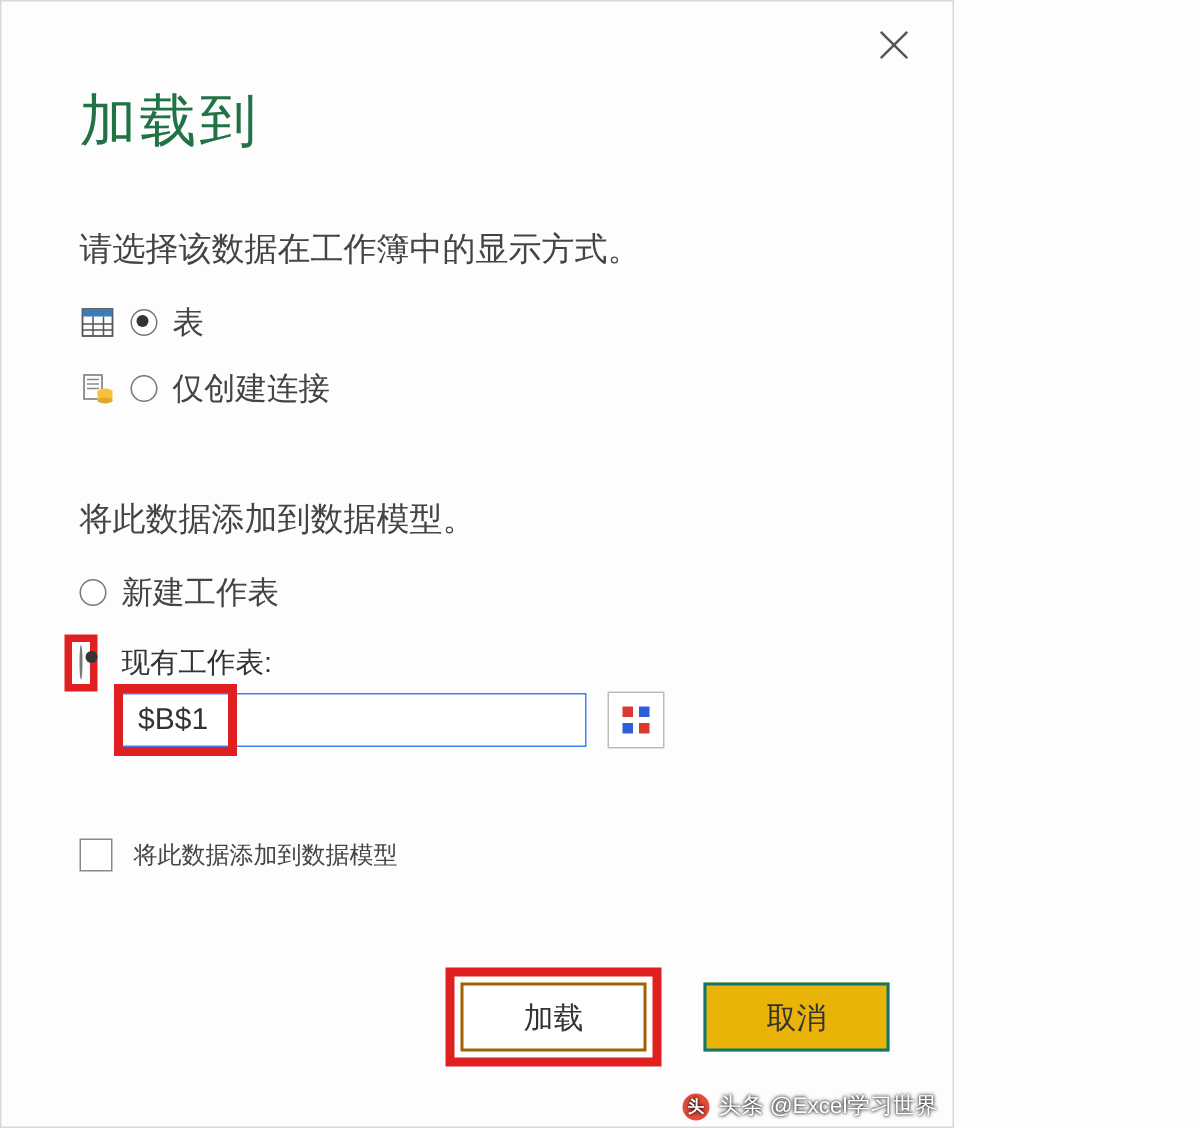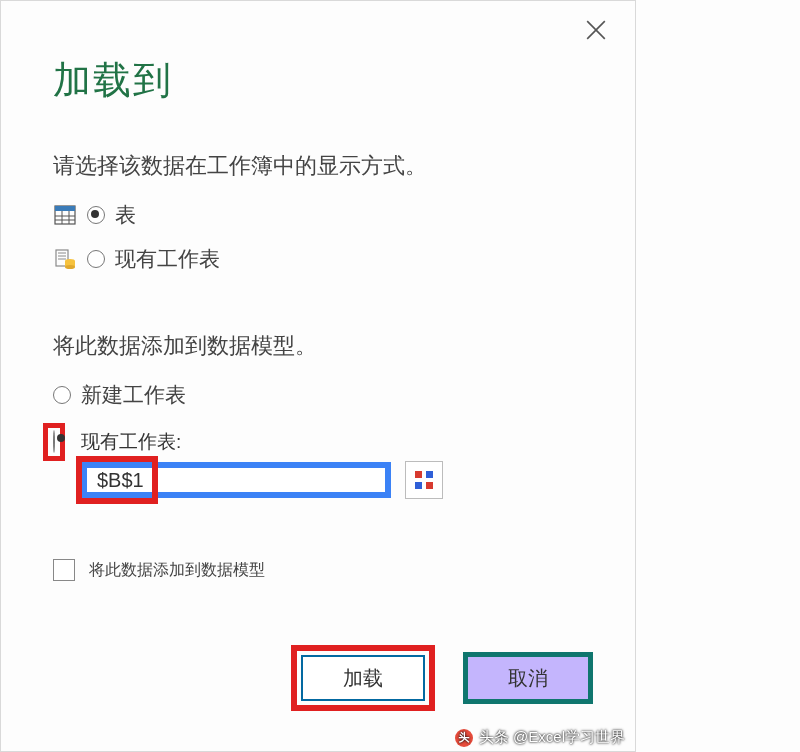--- a/index.html
+++ b/index.html
@@ -100,21 +100,21 @@
     position: absolute;
     left: 80px;
     top: 460px;
     display: flex;
     align-items: center;
     gap: 14px;
   }
   .cell-input {
     width: 310px;
     height: 36px;
-    border: 6px solid #3b82f6;
+    border: 1px solid #3b82f6;
     font-size: 20px;
     padding: 2px 10px;
     box-sizing: border-box;
     font-family: inherit;
     color: #333;
   }
   .cell-highlight {
     position: absolute;
     left: 75px;
     top: 455px;
@@ -151,31 +151,31 @@
     position: absolute;
     right: 42px;
     bottom: 40px;
     display: flex;
     gap: 28px;
     align-items: center;
   }
   .btn {
     min-width: 120px;
     height: 42px;
-    border: 5px solid #0f766e;
-    background: #c4b5fd;
+    border: 2px solid #0f766e;
+    background: #eab308;
     font-size: 20px;
     display: flex;
     align-items: center;
     justify-content: center;
     cursor: pointer;
     color: #333;
   }
   .btn.primary {
-    border: 2px solid #0369a1;
+    border: 2px solid #a16207;
     background: #fff;
   }
   .btn-highlight {
     border: 6px solid #e02020;
     padding: 4px;
     display: inline-flex;
   }
 
   .watermark {
     position: absolute;
@@ -232,21 +232,21 @@
         <rect x="2" y="2" width="12" height="16" fill="none" stroke="#8a8a8a" stroke-width="1.2"></rect>
         <line x1="4" y1="5" x2="12" y2="5" stroke="#8a8a8a"></line>
         <line x1="4" y1="8" x2="12" y2="8" stroke="#8a8a8a"></line>
         <line x1="4" y1="11" x2="12" y2="11" stroke="#8a8a8a"></line>
         <ellipse cx="16" cy="13" rx="5" ry="2" fill="#f6c23e"></ellipse>
         <rect x="11" y="13" width="10" height="6" fill="#f6c23e"></rect>
         <ellipse cx="16" cy="19" rx="5" ry="2" fill="#e0a82e"></ellipse>
       </svg>
     </span>
     <span class="radio"></span>
-    <span>现有工作表</span>
+    <span>仅创建连接</span>
   </div>
 
   <div class="instr2">将此数据添加到数据模型。</div>
 
   <div class="opt-row row-new">
     <span class="radio"></span>
     <span>新建工作表</span>
   </div>
 
   <div class="row-exist">

